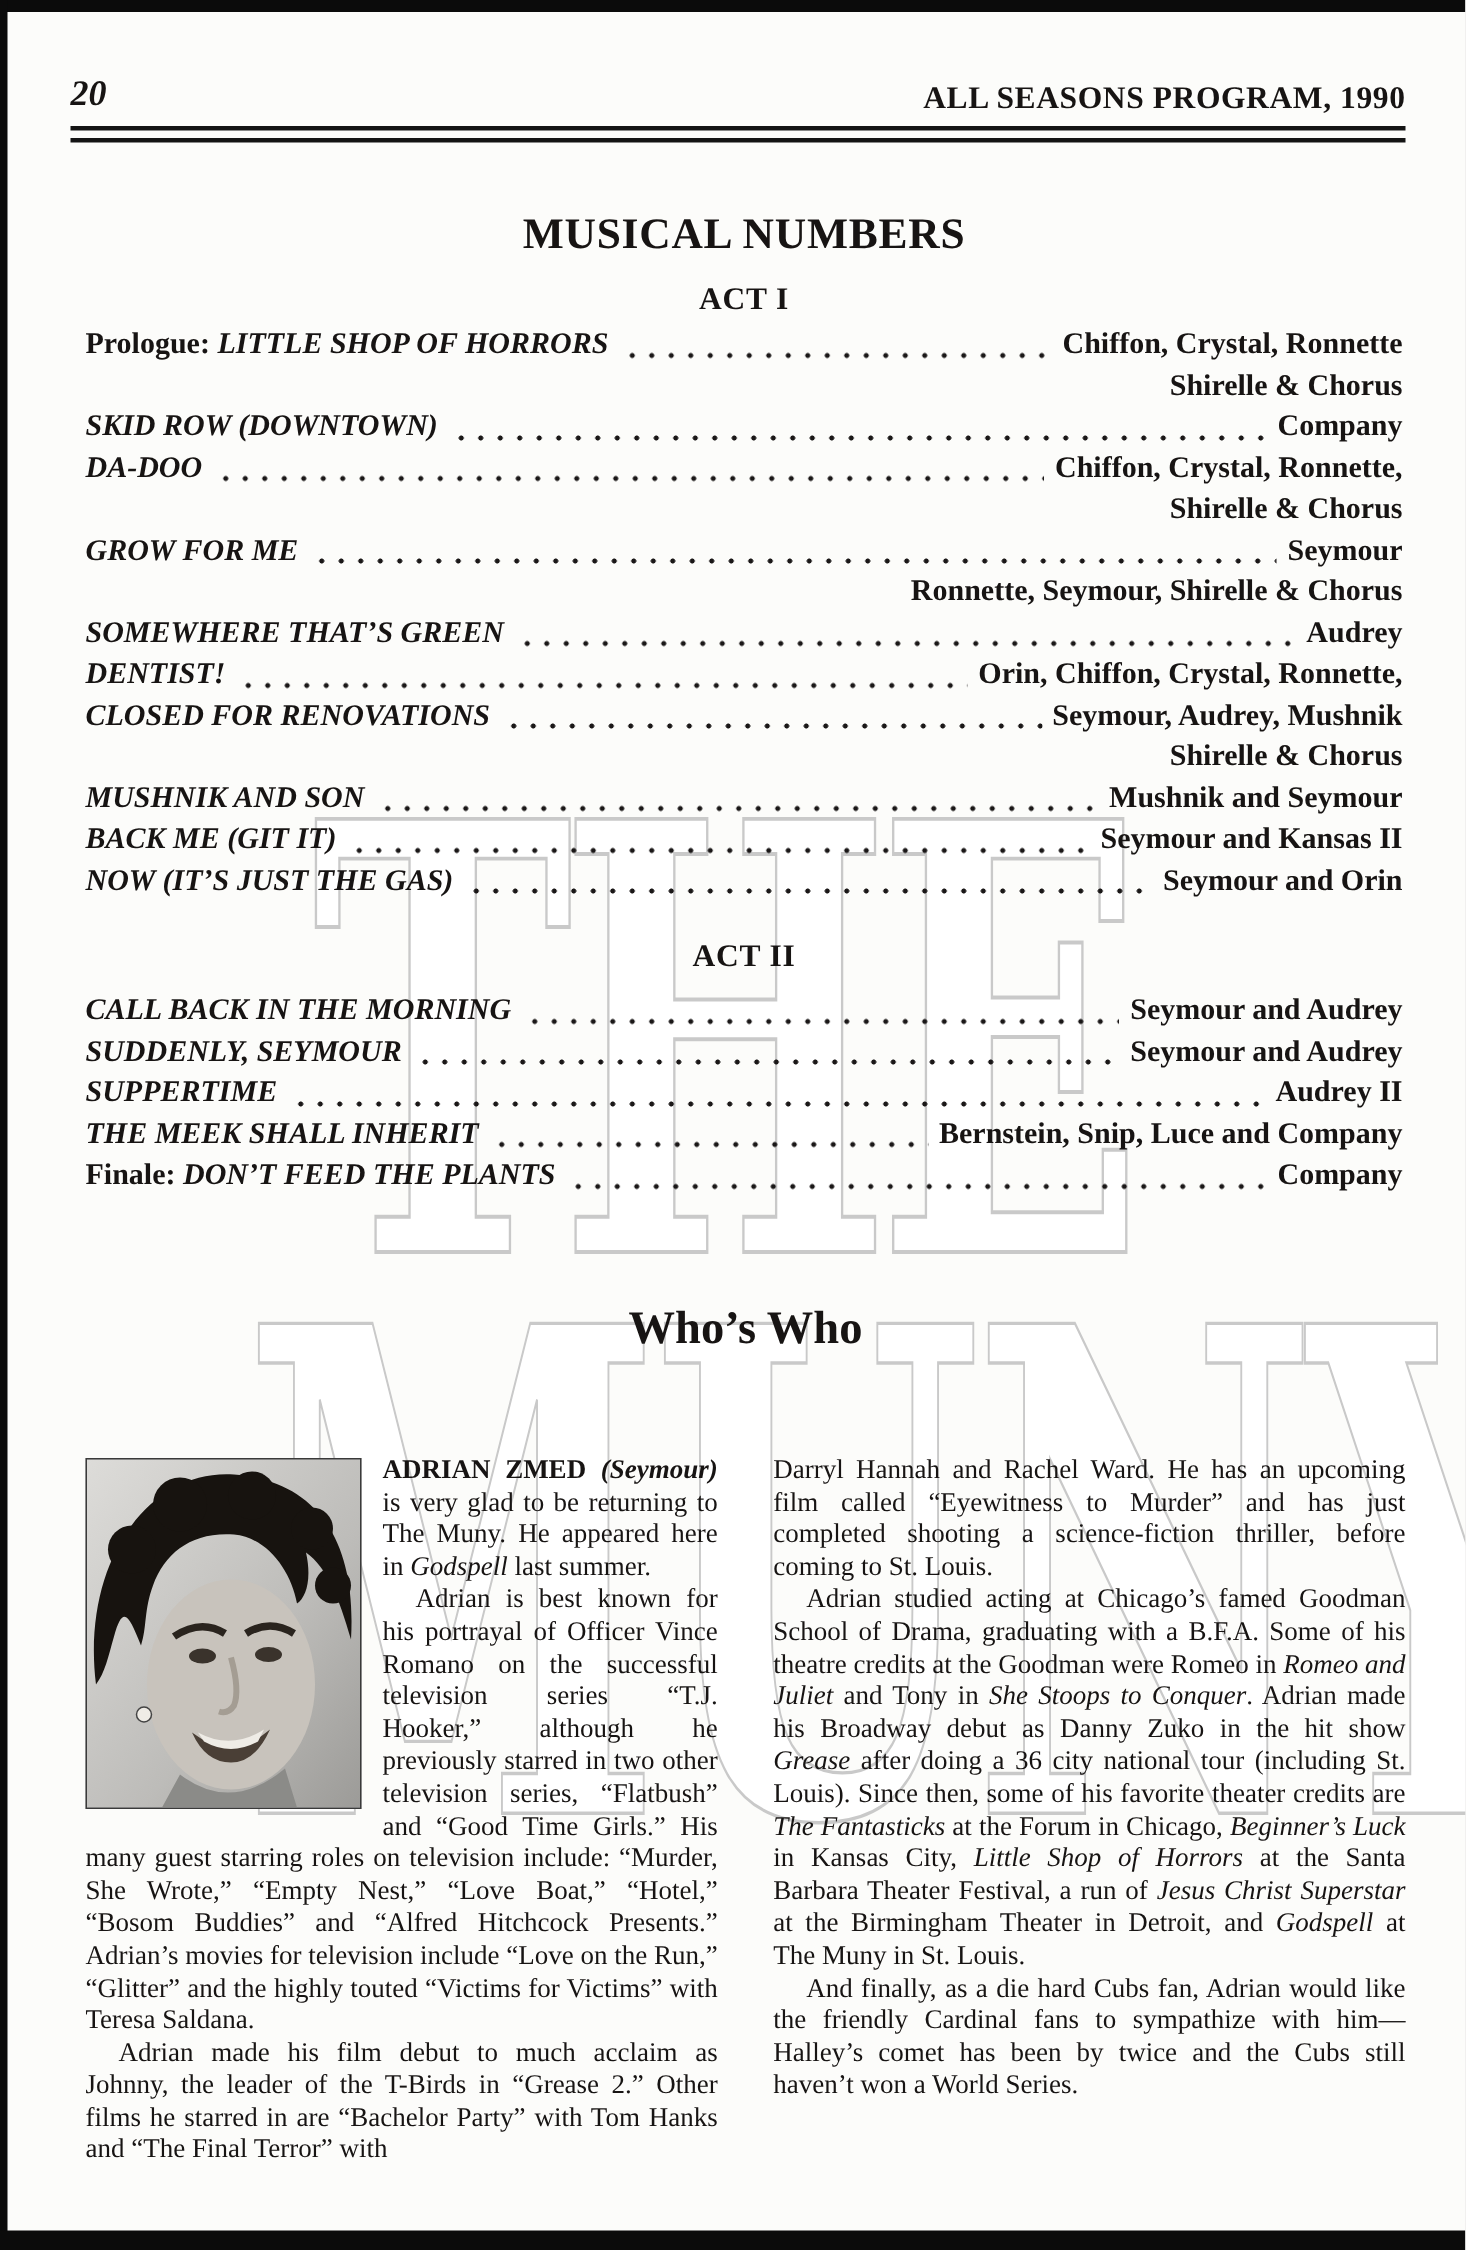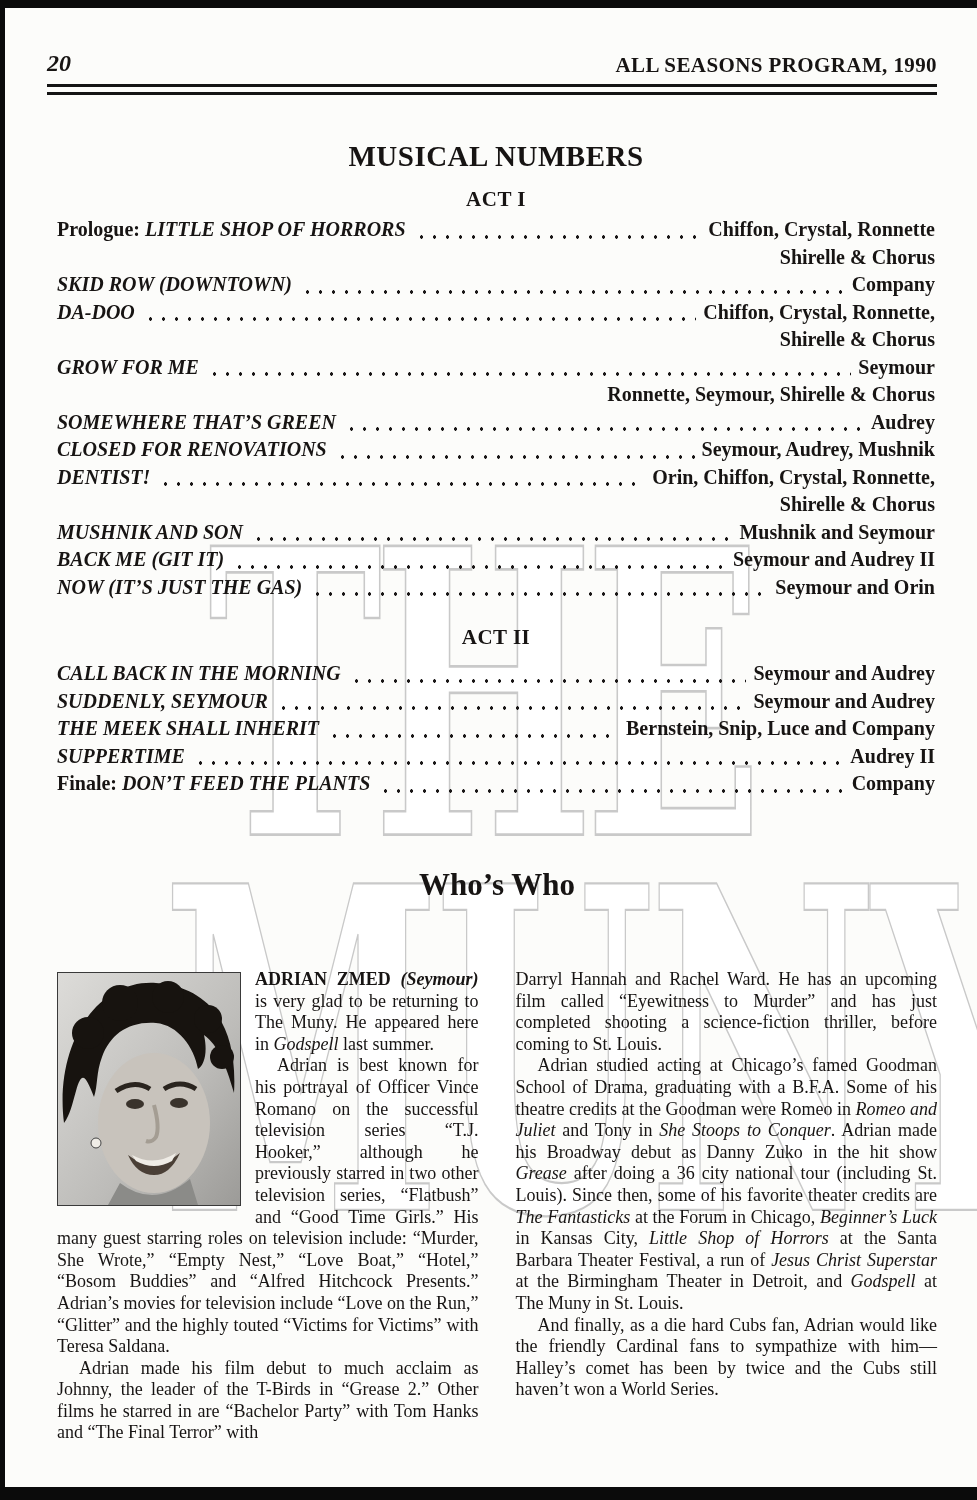--- a/index.html
+++ b/index.html
@@ -100,39 +100,39 @@
               <span class="leader"></span>
               <span class="song-cast">Seymour</span>
             </div>
             <div class="song-cont">Ronnette, Seymour, Shirelle &amp; Chorus</div>
             <div class="song-row">
               <span class="song-title"><span class="song-name">SOMEWHERE THAT’S GREEN</span></span>
               <span class="leader"></span>
               <span class="song-cast">Audrey</span>
             </div>
             <div class="song-row">
+              <span class="song-title"><span class="song-name">DENTIST!</span></span>
+              <span class="leader"></span>
+              <span class="song-cast">Orin, Chiffon, Crystal, Ronnette,</span>
+            </div>
+            <div class="song-row">
               <span class="song-title"><span class="song-name">CLOSED FOR RENOVATIONS</span></span>
               <span class="leader"></span>
               <span class="song-cast">Seymour, Audrey, Mushnik</span>
             </div>
-            <div class="song-row">
-              <span class="song-title"><span class="song-name">DENTIST!</span></span>
-              <span class="leader"></span>
-              <span class="song-cast">Orin, Chiffon, Crystal, Ronnette,</span>
-            </div>
             <div class="song-cont">Shirelle &amp; Chorus</div>
             <div class="song-row">
               <span class="song-title"><span class="song-name">MUSHNIK AND SON</span></span>
               <span class="leader"></span>
               <span class="song-cast">Mushnik and Seymour</span>
             </div>
             <div class="song-row">
               <span class="song-title"><span class="song-name">BACK ME (GIT IT)</span></span>
               <span class="leader"></span>
-              <span class="song-cast">Seymour and Audrey II</span>
+              <span class="song-cast">Seymour and Kansas II</span>
             </div>
             <div class="song-row">
               <span class="song-title"><span class="song-name">NOW (IT’S JUST THE GAS)</span></span>
               <span class="leader"></span>
               <span class="song-cast">Seymour and Orin</span>
             </div>
           </div>
         </div>
         <div class="act">
           <div class="act-heading">ACT II</div>
@@ -141,28 +141,28 @@
               <span class="song-title"><span class="song-name">CALL BACK IN THE MORNING</span></span>
               <span class="leader"></span>
               <span class="song-cast">Seymour and Audrey</span>
             </div>
             <div class="song-row">
               <span class="song-title"><span class="song-name">SUDDENLY, SEYMOUR</span></span>
               <span class="leader"></span>
               <span class="song-cast">Seymour and Audrey</span>
             </div>
             <div class="song-row">
+              <span class="song-title"><span class="song-name">SUPPERTIME</span></span>
+              <span class="leader"></span>
+              <span class="song-cast">Audrey II</span>
+            </div>
+            <div class="song-row">
               <span class="song-title"><span class="song-name">THE MEEK SHALL INHERIT</span></span>
               <span class="leader"></span>
               <span class="song-cast">Bernstein, Snip, Luce and Company</span>
-            </div>
-            <div class="song-row">
-              <span class="song-title"><span class="song-name">SUPPERTIME</span></span>
-              <span class="leader"></span>
-              <span class="song-cast">Audrey II</span>
             </div>
             <div class="song-row">
               <span class="song-title"><span class="song-prefix">Finale: </span><span class="song-name">DON’T FEED THE PLANTS</span></span>
               <span class="leader"></span>
               <span class="song-cast">Company</span>
             </div>
           </div>
         </div>
       </div>
   </div>

